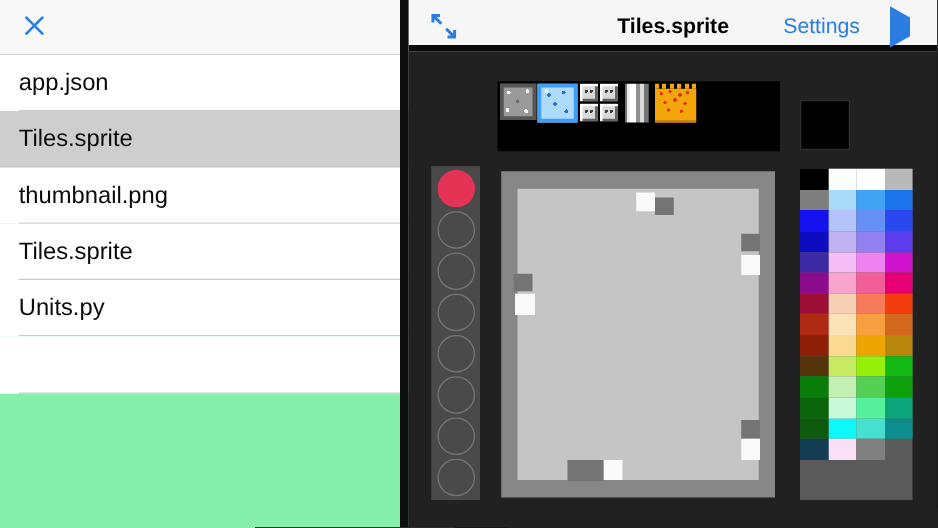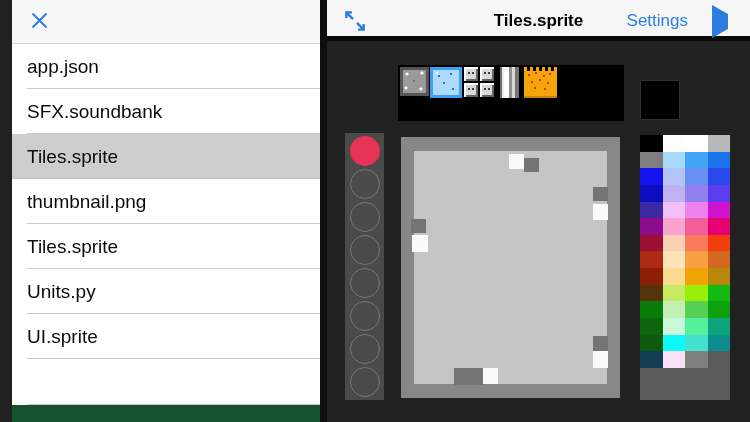--- a/index.html
+++ b/index.html
@@ -1,21 +1,21 @@
 <!DOCTYPE html>
 <html><head>
 <meta charset="utf-8">
 <style>
   html,body{margin:0;padding:0;background:#111;}
   *{box-sizing:border-box;}
   #screen{position:relative;width:750px;height:422px;overflow:hidden;
     font-family:"Liberation Sans", sans-serif;background:#212121;}
 
   
-  .left-panel{position:absolute;left:12px;top:0;width:364px;height:422px;background:#14532d;}
+  .left-panel{position:absolute;left:0;top:0;width:364px;height:422px;background:#86efac;}
   .lp-header{position:relative;height:44px;background:#f8f8f8;border-bottom:1px solid #d6d6d6;}
   .icon-btn{position:absolute;top:0;height:44px;display:flex;align-items:center;justify-content:center;cursor:pointer;background:none;border:none;padding:0;}
   .close-btn{left:14px;width:26px;}
   .add-btn{right:8px;width:30px;}
   .file-list{position:relative;}
   .file-row{position:relative;height:45px;display:flex;align-items:center;padding-left:15px;
     font-size:19px;color:#0b0b0b;background:#ffffff;cursor:pointer;}
   .file-row.selected{background:#cecece;}
   .file-row::after{content:"";position:absolute;left:15px;right:0;bottom:0;height:1px;background:#c9c9c9;}
   .file-row.selected::after{left:0;background:#c2c2c2;}
@@ -114,37 +114,31 @@
           <svg width="23" height="23" viewBox="0 0 23 23">
               <path d="M11.5 1.5 V21.5 M1.5 11.5 H21.5" stroke="#2b7de1" stroke-width="2" fill="none"></path>
             </svg>
         </span>
       </button>
     </div>
     <div class="file-list" id="file-list">
         <div class="file-row">
           <span>app.json</span>
         </div>
-        <div class="file-row">
-          <span>SFX.soundbank</span>
-        </div>
         <div class="file-row selected">
           <span>Tiles.sprite</span>
         </div>
         <div class="file-row">
           <span>thumbnail.png</span>
         </div>
         <div class="file-row">
           <span>Tiles.sprite</span>
         </div>
         <div class="file-row">
           <span>Units.py</span>
-        </div>
-        <div class="file-row">
-          <span>UI.sprite</span>
         </div>
       </div>
     <div class="trailing-spacer"></div>
   </div>
 
   <div class="panel-divider"></div>
 
   <div class="right-panel">
 
     <div class="rp-header">

